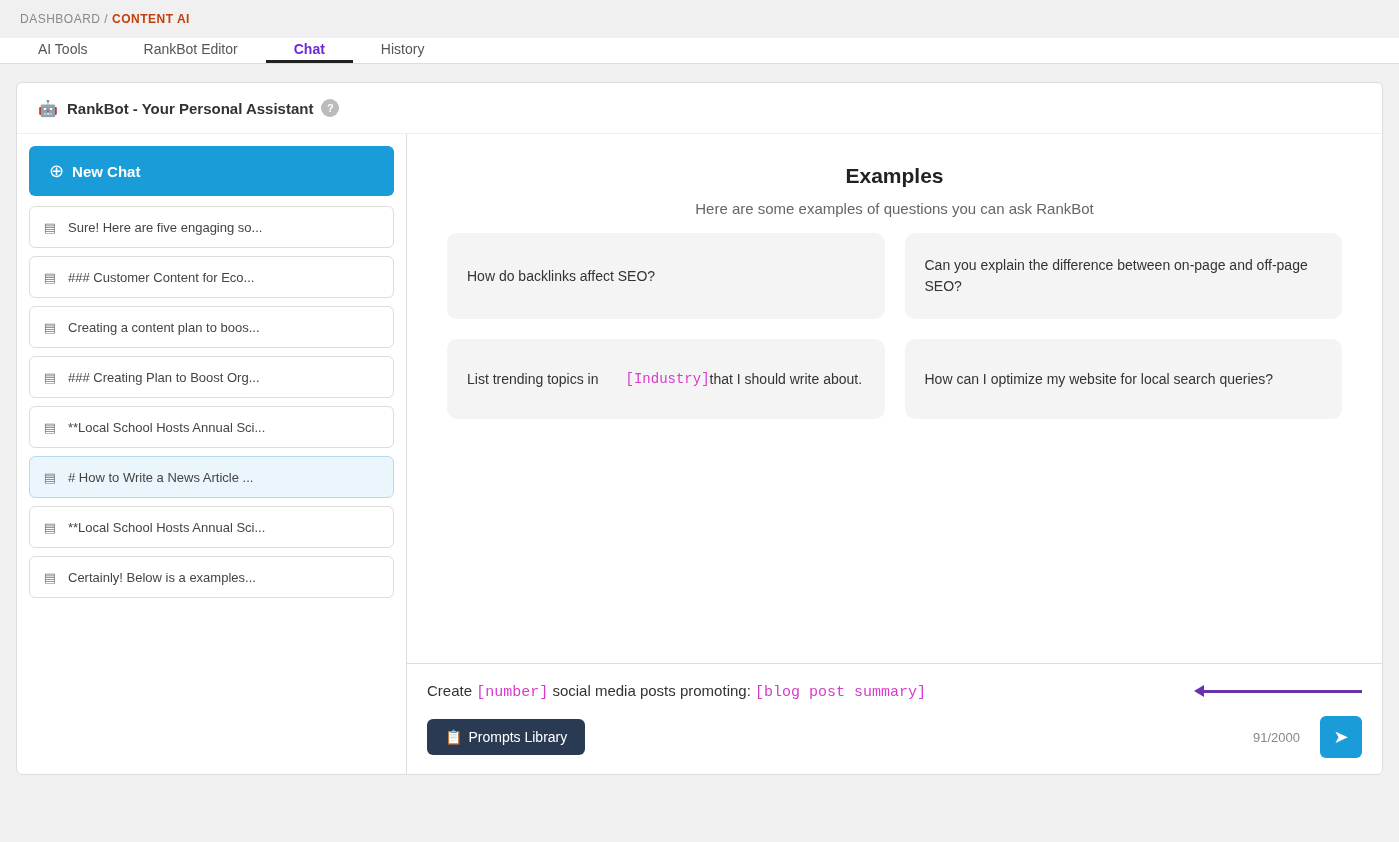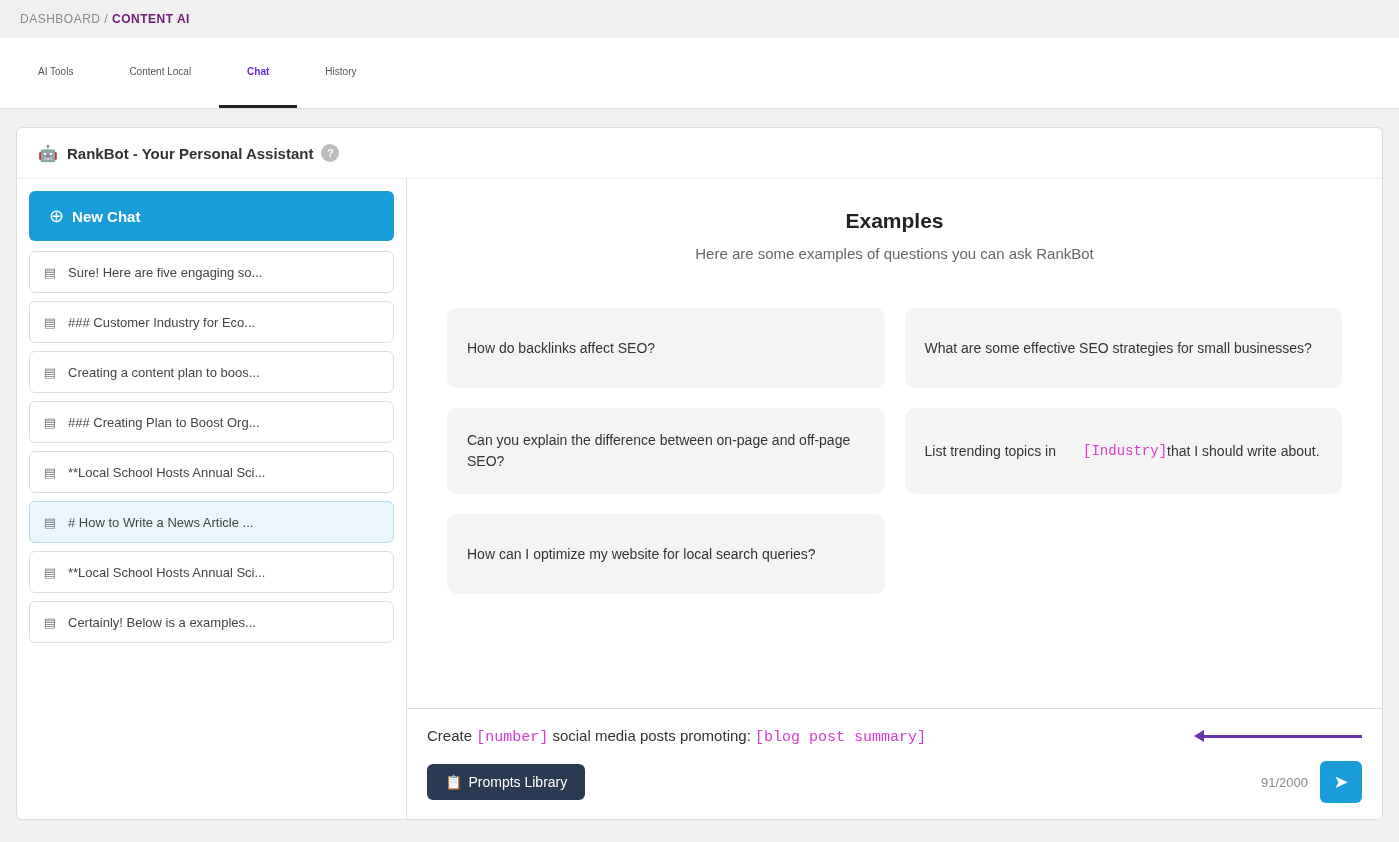--- a/index.html
+++ b/index.html
@@ -5,31 +5,31 @@
     * { box-sizing: border-box; margin: 0; padding: 0; }
     body { font-family: -apple-system, BlinkMacSystemFont, 'Segoe UI', sans-serif; background: #f0f0f0; font-size: 14px; color: #333; }
 
     .breadcrumb-bar {
       background: #f0f0f0;
       padding: 12px 20px;
       font-size: 12px;
       color: #888;
       letter-spacing: 0.5px;
     }
-    .breadcrumb-bar span.active { font-weight: 700; color: #701a75; }
+    .breadcrumb-bar span.active { font-weight: 700; color: #c2410c; }
 
     .tabs-bar {
       background: #fff;
       border-bottom: 1px solid #ddd;
       display: flex;
       padding: 0 10px;
     }
     .tab {
-      padding: 28px 28px;
-      font-size: 10px;
+      padding: 3px 28px;
+      font-size: 14px;
       color: #555;
       cursor: pointer;
       border-bottom: 3px solid transparent;
       user-select: none;
       white-space: nowrap;
     }
     .tab.active {
       font-weight: 600;
       color: #6d28d9;
       border-bottom: 3px solid #222;
@@ -155,21 +155,21 @@
       text-align: center;
       font-size: 21px;
       font-weight: 700;
       color: #222;
       margin-bottom: 12px;
     }
     .examples-subtitle {
       text-align: center;
       color: #666;
       font-size: 15px;
-      margin-bottom: 46px;
+      margin-bottom: 16px;
     }
 
     .examples-grid {
       display: grid;
       grid-template-columns: 1fr 1fr;
       gap: 20px;
     }
     .example-card {
       background: #f4f4f4;
       border-radius: 10px;
@@ -241,21 +241,21 @@
       border-radius: 6px;
       padding: 10px 18px;
       font-size: 14px;
       cursor: pointer;
       font-weight: 500;
     }
 
     .char-count-and-send {
       display: flex;
       align-items: center;
-      gap: 12px;
+      gap: 20px;
       color: #888;
       font-size: 13px;
     }
     .send-btn {
       background: #1a9cd8;
       color: #fff;
       border: none;
       border-radius: 6px;
       width: 42px;
       height: 42px;
@@ -270,21 +270,21 @@
 <body>
 
 <div class="breadcrumb-bar">
   <span>DASHBOARD</span>
   <span>/</span>
   <span class="active">CONTENT AI</span>
 </div>
 
 <div class="tabs-bar">
   <div class="tab">AI Tools</div>
-  <div class="tab">Content Local</div>
+  <div class="tab">RankBot Editor</div>
   <div class="tab active">Chat</div>
   <div class="tab">History</div>
 </div>
 
 <div class="main-container">
 
   <div class="rankbot-header">
     <div class="rankbot-icon">🤖</div>
     <span>RankBot - Your Personal Assistant</span>
     <div class="help-icon">?</div>
@@ -299,21 +299,21 @@
           <span class="new-chat-plus">⊕</span>
           <span>New Chat</span>
         </button>
 
         <div class="chat-history-item">
           <span class="chat-msg-icon">▤</span>
           <span class="chat-history-item-text">Sure! Here are five engaging so...</span>
         </div>
         <div class="chat-history-item">
           <span class="chat-msg-icon">▤</span>
-          <span class="chat-history-item-text">### Customer Industry for Eco...</span>
+          <span class="chat-history-item-text">### Customer Content for Eco...</span>
         </div>
         <div class="chat-history-item">
           <span class="chat-msg-icon">▤</span>
           <span class="chat-history-item-text">Creating a content plan to boos...</span>
         </div>
         <div class="chat-history-item">
           <span class="chat-msg-icon">▤</span>
           <span class="chat-history-item-text">### Creating Plan to Boost Org...</span>
         </div>
         <div class="chat-history-item">
@@ -339,23 +339,20 @@
     <div class="chat-main">
 
       <div class="chat-examples-area">
         <div class="examples-title">Examples</div>
         <div class="examples-subtitle">Here are some examples of questions you can ask RankBot</div>
 
         <div class="examples-grid">
 
           <div class="example-card">
             <span>How do backlinks affect SEO?</span>
-          </div>
-          <div class="example-card">
-            <span>What are some effective SEO strategies for small businesses?</span>
           </div>
           <div class="example-card">
             <span>Can you explain the difference between on-page and off-page SEO?</span>
           </div>
           <div class="example-card">
             <span>List trending topics in </span>
               <span class="highlight-pink">[Industry]</span>
               <span> that I should write about.</span>
           </div>
           <div class="example-card">

